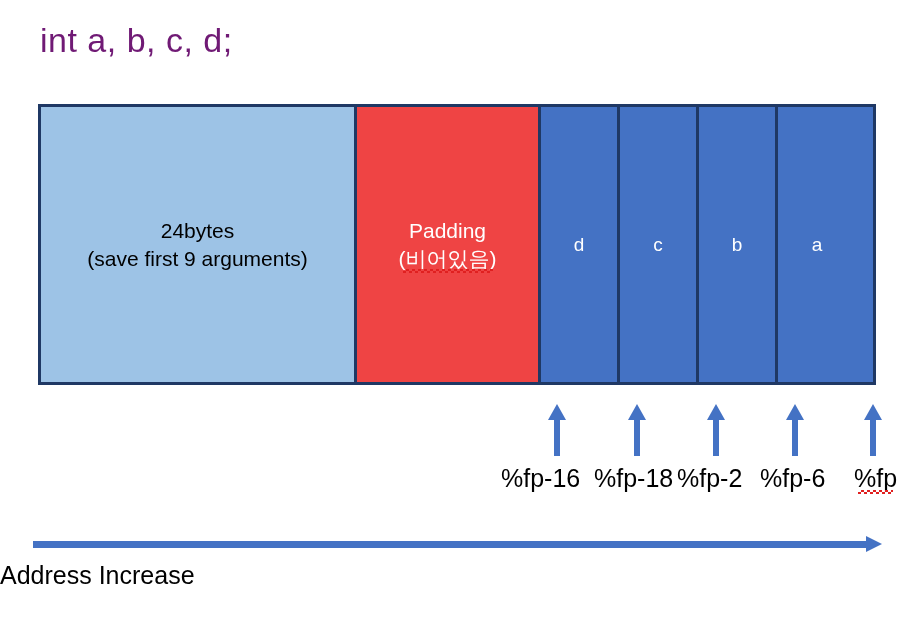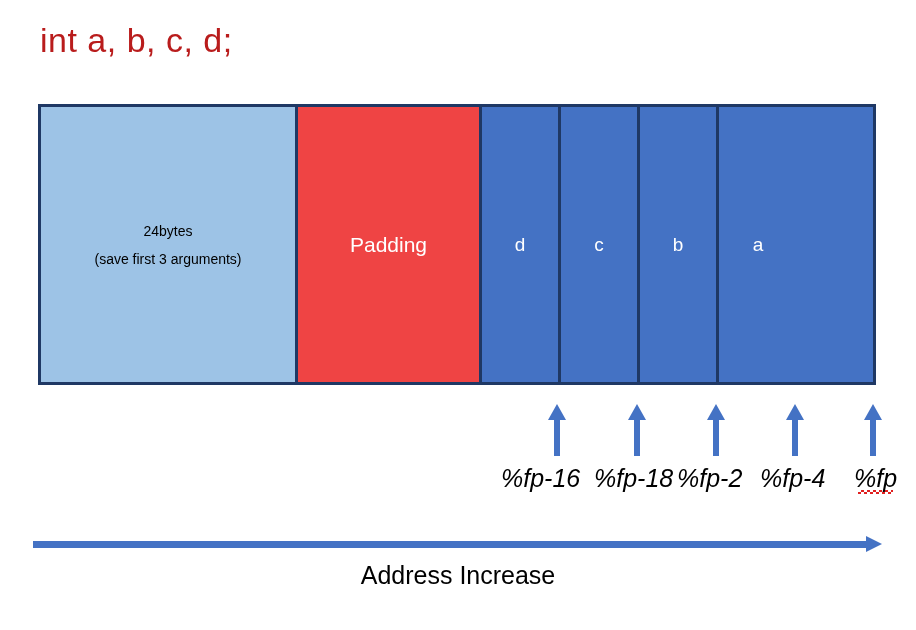--- a/index.html
+++ b/index.html
@@ -17,21 +17,21 @@
   }
 
   
   #title {
     position: absolute;
     left: 40px;
     top: 18px;
     font-size: 34px;
     line-height: 44px;
     letter-spacing: 0.5px;
-    color: #b91c1c;
+    color: #701a75;
     white-space: pre;
   }
 
   
   #memory-layout {
     position: absolute;
     left: 38px;
     top: 104px;
     width: 838px;
     height: 281px;
@@ -45,24 +45,24 @@
     box-sizing: border-box;
     display: flex;
     align-items: center;
     justify-content: center;
     text-align: center;
     border-right: 3px solid #1F3864;
   }
   .mem-cell:last-child { border-right: none; }
 
   .mem-cell.frame-save {
-    width: 257px;
+    width: 316px;
     background: #9DC3E6;
     color: #000000;
-    font-size: 14px;
+    font-size: 21px;
     line-height: 28px;
   }
   .mem-cell.padding {
     width: 184px;
     background: #ef4444;
     color: #FFFFFF;
     font-size: 21px;
     line-height: 28px;
   }
   .mem-cell.var {
@@ -120,21 +120,20 @@
     border-bottom: 16px solid #4472C4;
   }
 
   .ptr-label {
     position: absolute;
     top: 462px;
     font-size: 25px;
     line-height: 32px;
     color: #000000;
     white-space: pre;
-    font-style: italic;
   }
 
   
   #addr-axis-line {
     position: absolute;
     left: 33px;
     top: 541px;
     width: 838px;
     height: 7px;
     background: #4472C4;
@@ -147,39 +146,38 @@
     height: 0;
     border-top: 8.5px solid transparent;
     border-bottom: 8.5px solid transparent;
     border-left: 16px solid #4472C4;
   }
   #addr-axis-label {
     position: absolute;
     left: 0;
     top: 558px;
     width: 916px;
-    text-align: center;
     font-size: 25px;
     line-height: 34px;
     color: #000000;
   }
 </style>
 </head>
 <body>
 
 <div id="title">int a, b, c, d;</div>
 
 <div id="memory-layout">
 
   <div class="mem-cell frame-save">
-    <span class="cell-text"><span>24bytes</span><br><span>(save first 3 arguments)</span></span>
+    <span class="cell-text"><span>24bytes</span><br><span>(save first 9 arguments)</span></span>
   </div>
 
   <div class="mem-cell padding">
-    <span class="cell-text"><span>Padding</span><br></span>
+    <span class="cell-text"><span>Padding</span><br><span class="squiggle">(비어있음)</span></span>
   </div>
 
   <div class="mem-cell var">
     <span class="cell-text">d</span>
   </div>
 
   <div class="mem-cell var">
     <span class="cell-text">c</span>
   </div>
 
@@ -210,18 +208,18 @@
   <div class="shaft"></div>
 </div>
 <div class="ptr-arrow" style="left:864px">
   <div class="head"></div>
   <div class="shaft"></div>
 </div>
 
 <div class="ptr-label" style="left:501px">%fp-16</div>
 <div class="ptr-label" style="left:594px">%fp-18</div>
 <div class="ptr-label" style="left:677px">%fp-2</div>
-<div class="ptr-label" style="left:760px">%fp-4</div>
+<div class="ptr-label" style="left:760px">%fp-6</div>
 <div class="ptr-label squiggle" style="left:854px">%fp</div>
 
 <div id="addr-axis-line"></div>
 <div id="addr-axis-head"></div>
 <div id="addr-axis-label">Address Increase</div>
 
 </body></html>

